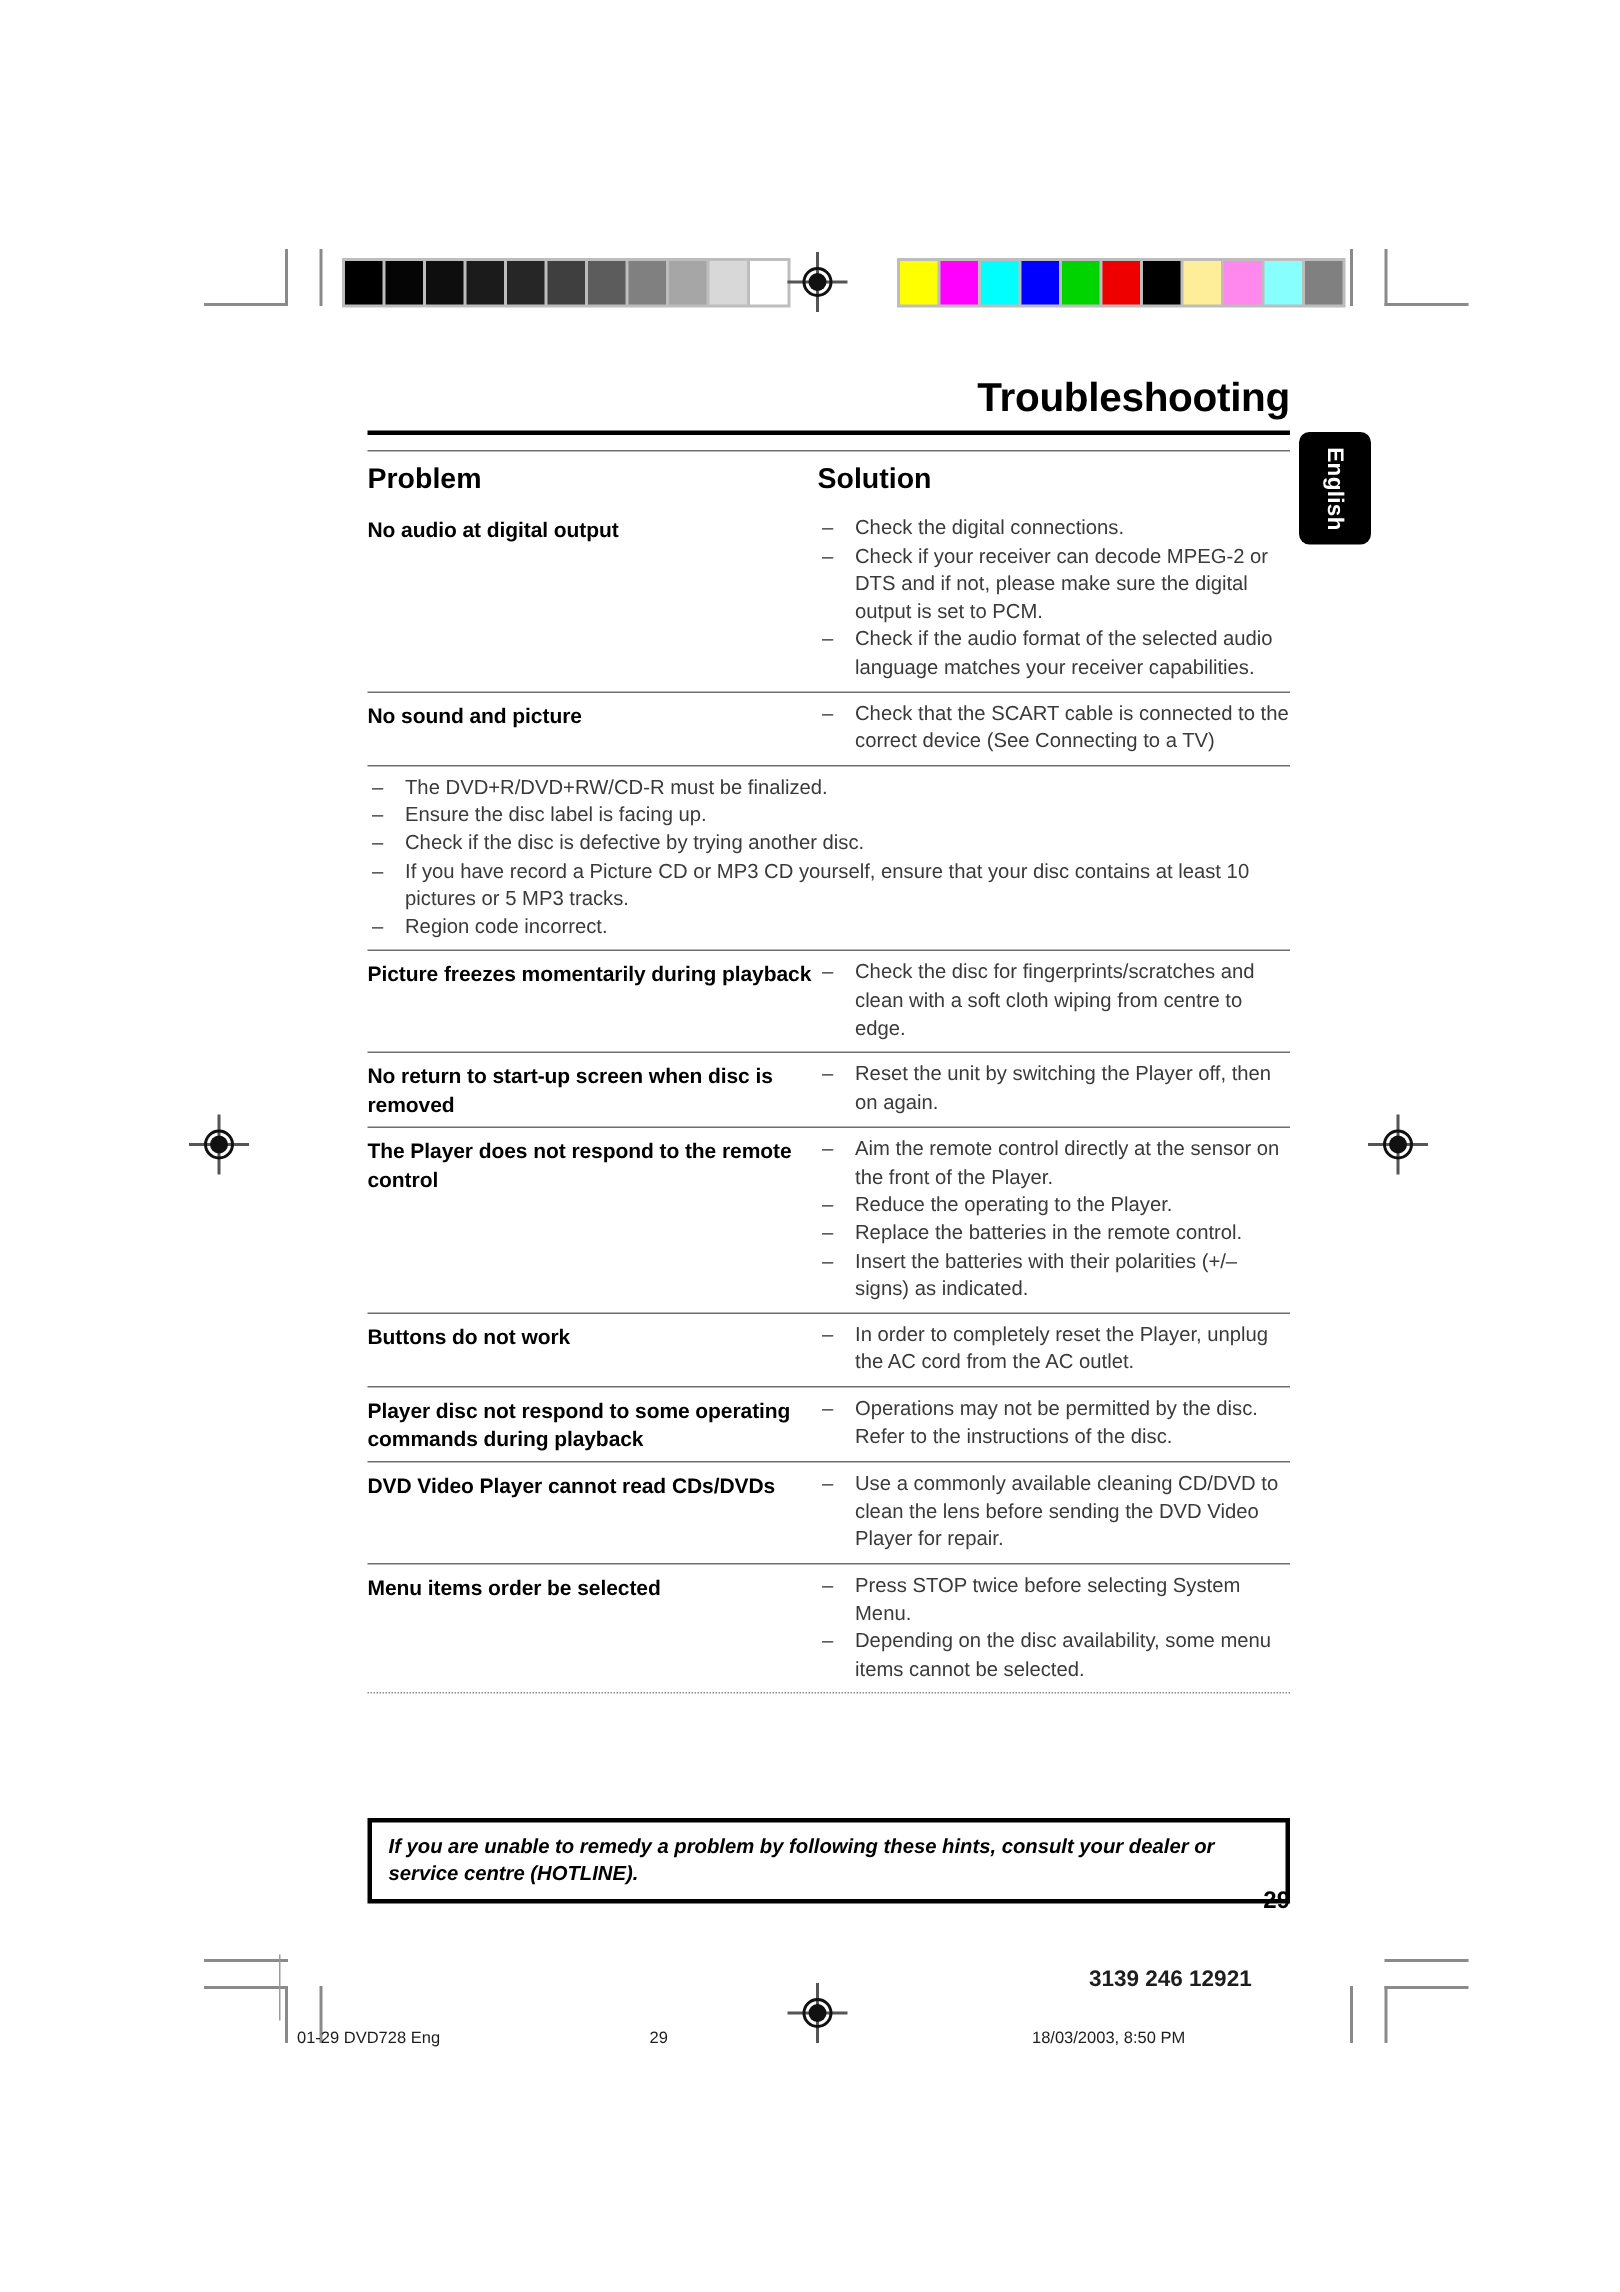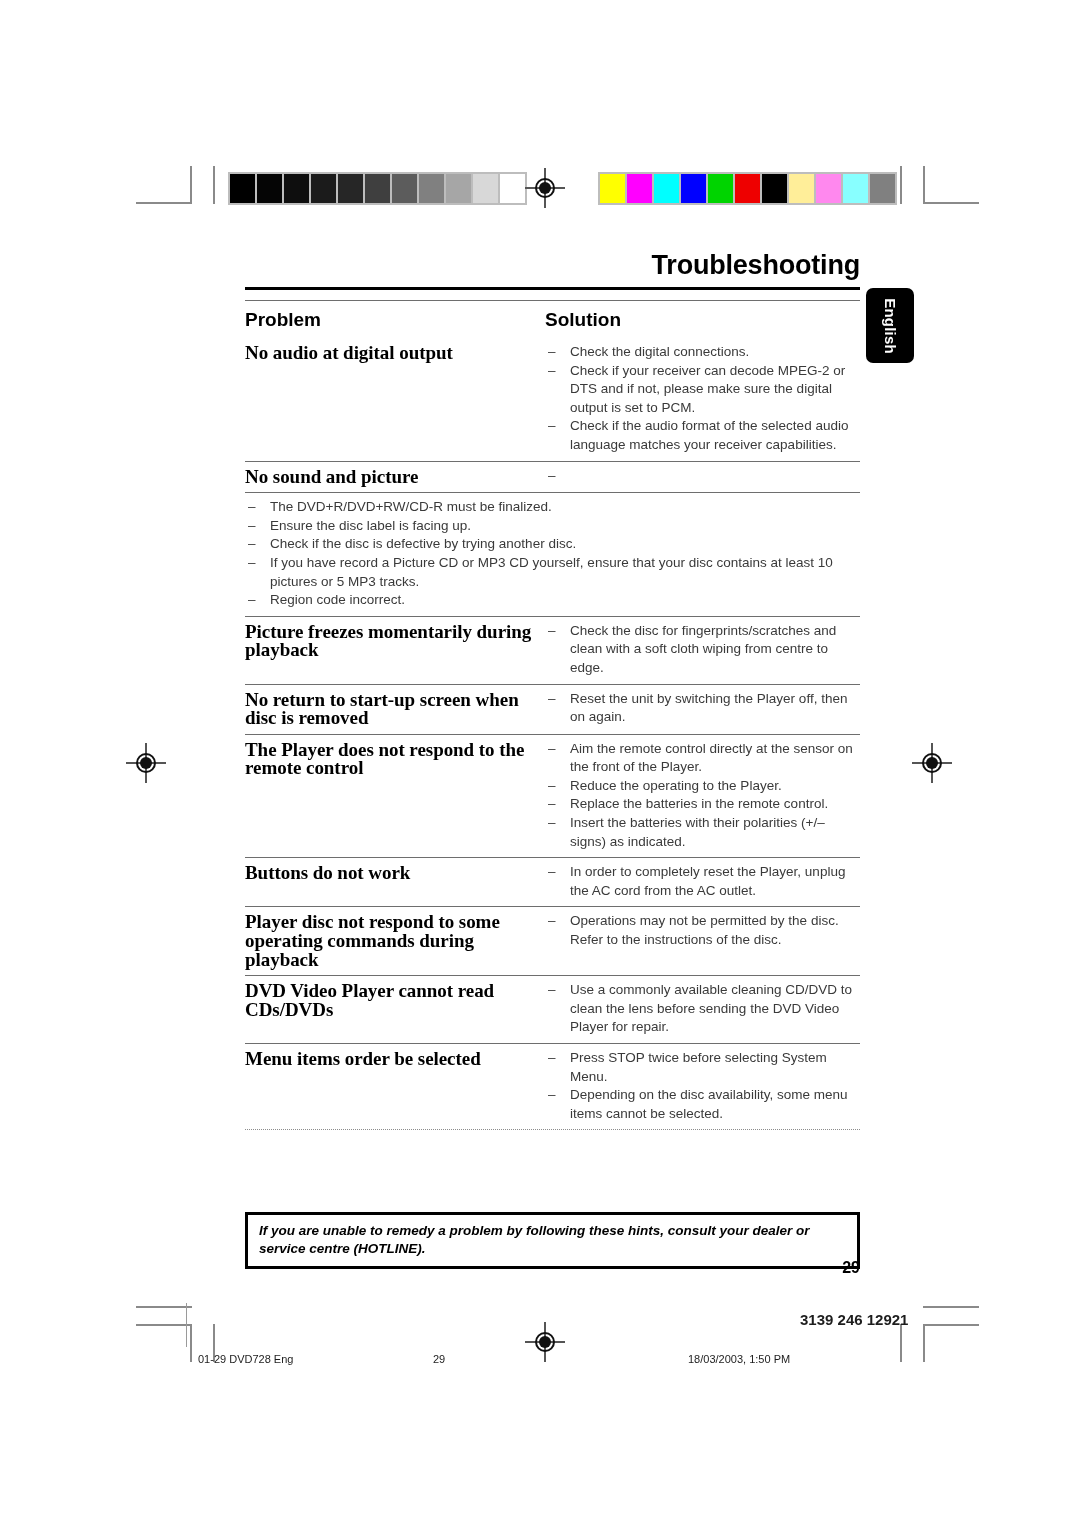--- a/index.html
+++ b/index.html
@@ -141,26 +141,25 @@
   .col-problem { width: 300px; flex: 0 0 300px; }
   .col-solution { flex: 1 1 auto; }
 
   .trow {
     display: flex;
     padding: 5px 0 6px 0;
   }
   .trow .problem {
     width: 300px;
     flex: 0 0 300px;
-    font-size: 19px;
+    font-size: 14px;
     font-weight: bold;
     line-height: 18.6px;
     padding-top: 1px;
     letter-spacing: -0.05px;
-    font-family: Liberation Serif, serif;
   }
   .trow .solution {
     flex: 1 1 auto;
     font-size: 13.5px;
     line-height: 18.6px;
     color: #3a3a3a;
   }
   .sol-item {
     position: relative;
     padding-left: 25px;
@@ -205,21 +204,21 @@
     position: absolute;
     top: 1353px;
     font-size: 11px;
     color: #1d1d1d;
     white-space: nowrap;
   }
   .imp-file   { left: 198px; }
   .imp-page   { left: 433px; }
   .imp-date   { left: 688px; }
   .imp-code   {
-    left: 800px;
+    left: 726px;
     top: 1311px;
     font-size: 15px;
     font-weight: bold;
   }
   .footer-divider {
     position: absolute;
     left: 186px;
     top: 1303px;
     width: 1px;
     height: 44px;
@@ -306,21 +305,21 @@
           <div class="solution">
             <div class="sol-item"><span class="dash">–</span><span>Check the digital connections.</span></div>
             <div class="sol-item"><span class="dash">–</span><span>Check if your receiver can decode MPEG-2 or DTS and if not, please make sure the digital output is set to PCM.</span></div>
             <div class="sol-item"><span class="dash">–</span><span>Check if the audio format of the selected audio language matches your receiver capabilities.</span></div>
           </div>
         </div>
         <div class="rule-thin"></div>
         <div class="trow">
           <div class="problem">No sound and picture</div>
           <div class="solution">
-            <div class="sol-item"><span class="dash">–</span></div>
+            <div class="sol-item"><span class="dash">–</span><span>Check that the SCART cable is connected to the correct device (See Connecting to a TV)</span></div>
           </div>
         </div>
         <div class="rule-thin"></div>
         <div class="trow">
           <div class="solution">
             <div class="sol-item"><span class="dash">–</span><span>The DVD+R/DVD+RW/CD-R must be finalized.</span></div>
             <div class="sol-item"><span class="dash">–</span><span>Ensure the disc label is facing up.</span></div>
             <div class="sol-item"><span class="dash">–</span><span>Check if the disc is defective by trying another disc.</span></div>
             <div class="sol-item"><span class="dash">–</span><span>If you have record a Picture CD or MP3 CD yourself, ensure that your disc contains at least 10 pictures or 5 MP3 tracks.</span></div>
             <div class="sol-item"><span class="dash">–</span><span>Region code incorrect.</span></div>
@@ -402,16 +401,16 @@
   </div>
 
   <div class="crop-mark" style="left:900px; top:1324px; width:2px; height:38px;"></div>
   <div class="crop-mark" style="left:923px; top:1324px; width:2px; height:38px;"></div>
   <div class="crop-mark" style="left:923px; top:1324px; width:56px; height:2px;"></div>
   <div class="crop-mark" style="left:923px; top:1306px; width:56px; height:2px;"></div>
 
   <div class="footer-divider"></div>
   <div class="imp-footer imp-file">01-29 DVD728 Eng</div>
   <div class="imp-footer imp-page">29</div>
-  <div class="imp-footer imp-date">18/03/2003, 1:50 PM</div>
+  <div class="imp-footer imp-date">18/03/2003, 8:50 PM</div>
   <div class="imp-footer imp-code">3139 246 12921</div>
 
 </div>
 
 </body></html>

